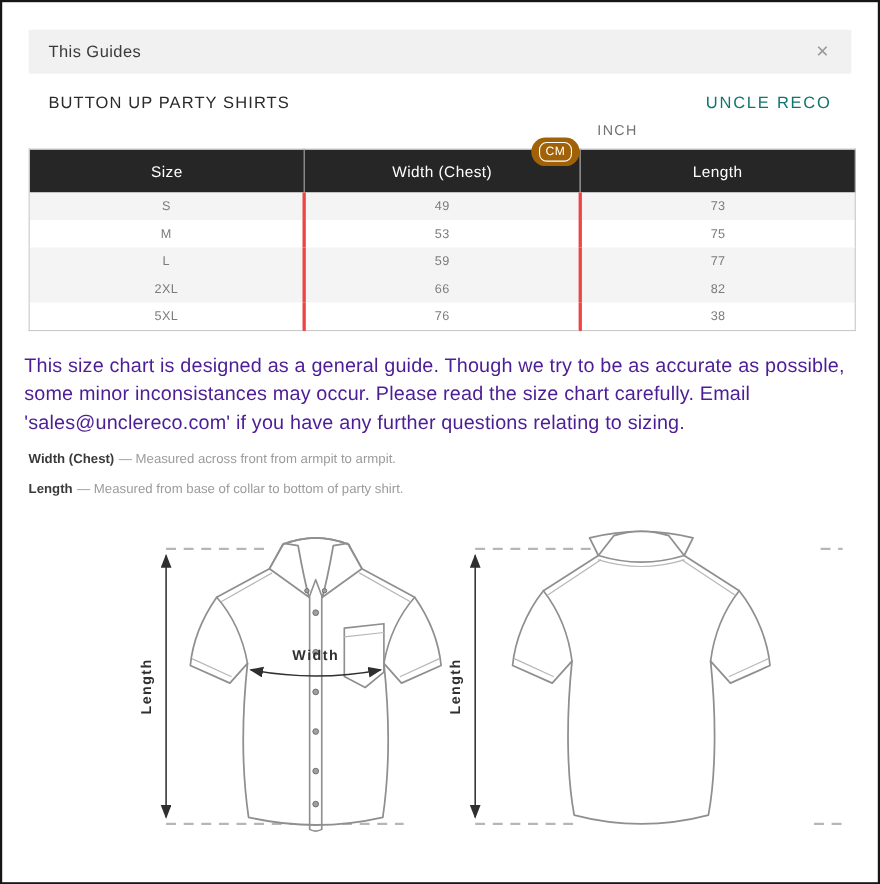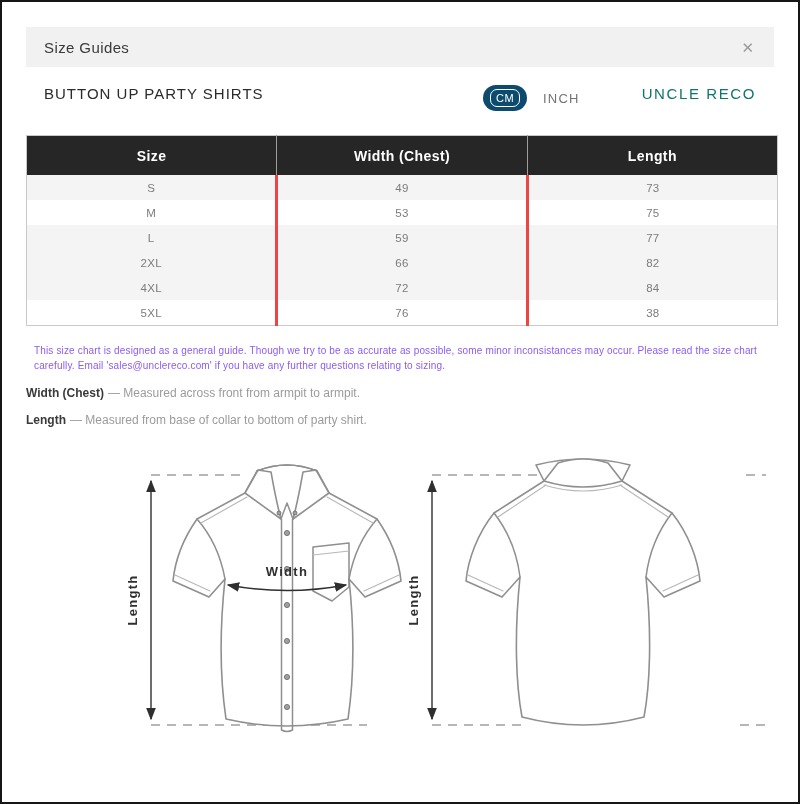--- a/index.html
+++ b/index.html
@@ -7,35 +7,35 @@
 
   
   .modal-header{margin:25px 24px 0;background:#f1f1f1;height:40px;display:flex;align-items:center;justify-content:space-between;padding:0 18px;box-sizing:border-box;}
   .modal-title{font-size:15px;color:#3a3a3a;letter-spacing:.4px;}
   .close-btn{background:none;border:none;color:#9a9a9a;font-size:15px;line-height:1;cursor:pointer;padding:2px;}
 
   
   .product-row{margin:18px 24px 0;padding:0 18px;display:flex;align-items:flex-start;height:30px;}
   .product-title{font-size:15px;color:#2b2b2b;letter-spacing:1px;flex:1;}
   .unit-toggle{display:flex;align-items:center;}
-  .cm-btn{background:#0c4a6e;border:none;border-radius:15px;padding:4px 7px;cursor:pointer;display:flex;align-items:center;}
+  .cm-btn{background:#a16207;border:none;border-radius:15px;padding:4px 7px;cursor:pointer;display:flex;align-items:center;margin-top:40px;}
   .cm-inner{display:inline-block;border:1px solid #ffffff;border-radius:7px;color:#ffffff;font-size:11px;letter-spacing:.5px;padding:2px 5px;font-family:"Liberation Sans",sans-serif;}
   .inch-btn{background:none;border:none;color:#737373;font-size:13px;letter-spacing:1.2px;margin-left:10px;cursor:pointer;font-family:"Liberation Sans",sans-serif;}
   .brand{font-size:15px;color:#0f766e;letter-spacing:1.6px;margin-left:56px;}
 
   
   .size-table{margin:20px 24px 0;width:752px;border-collapse:collapse;table-layout:fixed;border:1px solid #c9c9c9;}
-  .size-table thead th{background:#262626;color:#ffffff;font-weight:700;font-size:14px;letter-spacing:.4px;height:37px;border-left:1px solid #9e9e9e;}
+  .size-table thead th{background:#262626;color:#ffffff;font-weight:400;font-size:14px;letter-spacing:.4px;height:37px;border-left:1px solid #9e9e9e;}
   .size-table thead th:first-child{border-left:none;}
   .size-table tbody td{height:25px;font-size:11.5px;color:#7c7c7c;text-align:center;border-left:3px solid #ef4444;padding:0;letter-spacing:.3px;}
   .size-table tbody td:first-child{border-left:none;}
   .size-table tbody tr.alt{background:#f4f4f4;}
 
   
-  .disclaimer{margin:18px 32px 0;width:752px;font-size:10px;line-height:1.45;color:#8b5cf6;letter-spacing:.15px;}
+  .disclaimer{margin:18px 20px 0;width:752px;font-size:18px;line-height:1.45;color:#4c1d95;letter-spacing:.15px;}
   .definition{margin:13px 24px 0;font-size:12px;}
   .definition strong{color:#3a3a3a;font-weight:700;}
   .def-desc{color:#9b9b9b;margin-left:4px;}
 
   
   .diagrams{position:relative;height:302px;margin-top:8px;}
   .front-svg{position:absolute;left:125px;top:0;}
   .back-svg{position:absolute;left:406px;top:0;}
   .dim{stroke:#2f2f2f;stroke-width:1.4;fill:none;}
   .dash{stroke:#b6b6b6;stroke-width:2;stroke-dasharray:9 7;fill:none;}
@@ -44,21 +44,21 @@
   .seam{stroke:#b7b7b7;stroke-width:1.1;fill:none;stroke-linecap:round;}
   .btn-dot{fill:#a0a0a0;stroke:#666;stroke-width:.8;}
   svg text{fill:#2f2f2f;font-size:13px;font-weight:600;letter-spacing:1.3px;font-family:"Liberation Sans",sans-serif;}
 </style>
 </head>
 <body>
 
 <div class="frame">
 
   <div class="modal-header">
-    <span class="modal-title">Size Guides</span>
+    <span class="modal-title">This Guides</span>
     <button class="close-btn">
       <span>✕</span>
     </button>
   </div>
 
   <div class="product-row">
     <span class="product-title">BUTTON UP PARTY SHIRTS</span>
     <div class="unit-toggle">
       <button class="cm-btn">
         <span class="cm-inner">CM</span>
@@ -89,25 +89,20 @@
         </tr>
         <tr class="alt">
           <td>L</td>
           <td>59</td>
           <td>77</td>
         </tr>
         <tr class="alt">
           <td>2XL</td>
           <td>66</td>
           <td>82</td>
-        </tr>
-        <tr class="alt">
-          <td>4XL</td>
-          <td>72</td>
-          <td>84</td>
         </tr>
         <tr>
           <td>5XL</td>
           <td>76</td>
           <td>38</td>
         </tr>
       </tbody>
   </table>
 
   <p class="disclaimer">This size chart is designed as a general guide. Though we try to be as accurate as possible, some minor inconsistances may occur. Please read the size chart carefully. Email 'sales@unclereco.com' if you have any further questions relating to sizing.</p>

